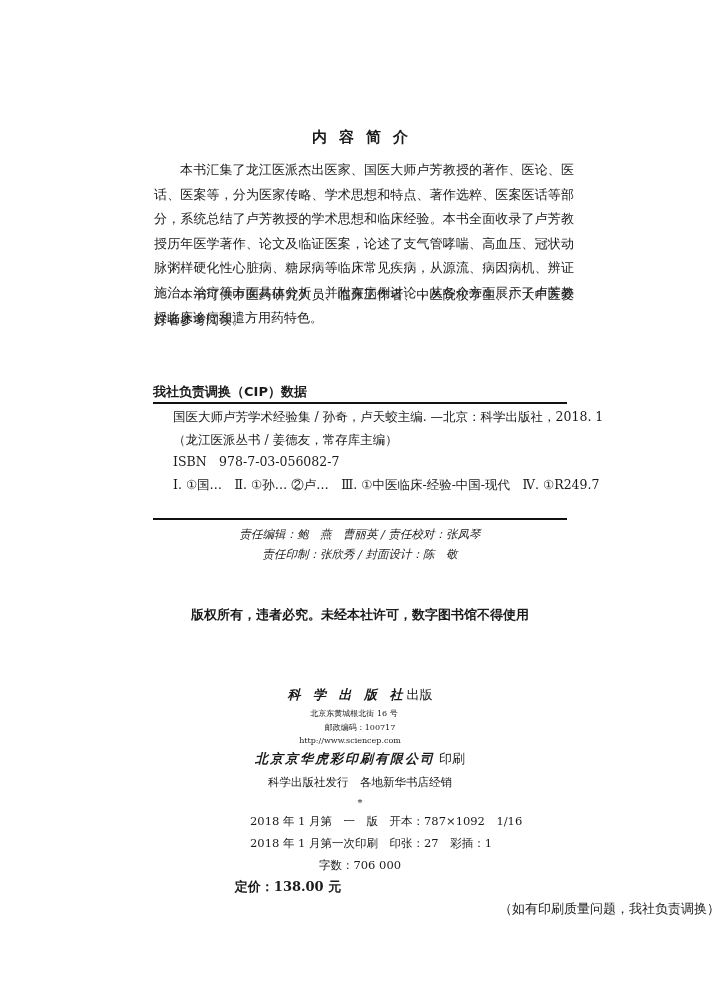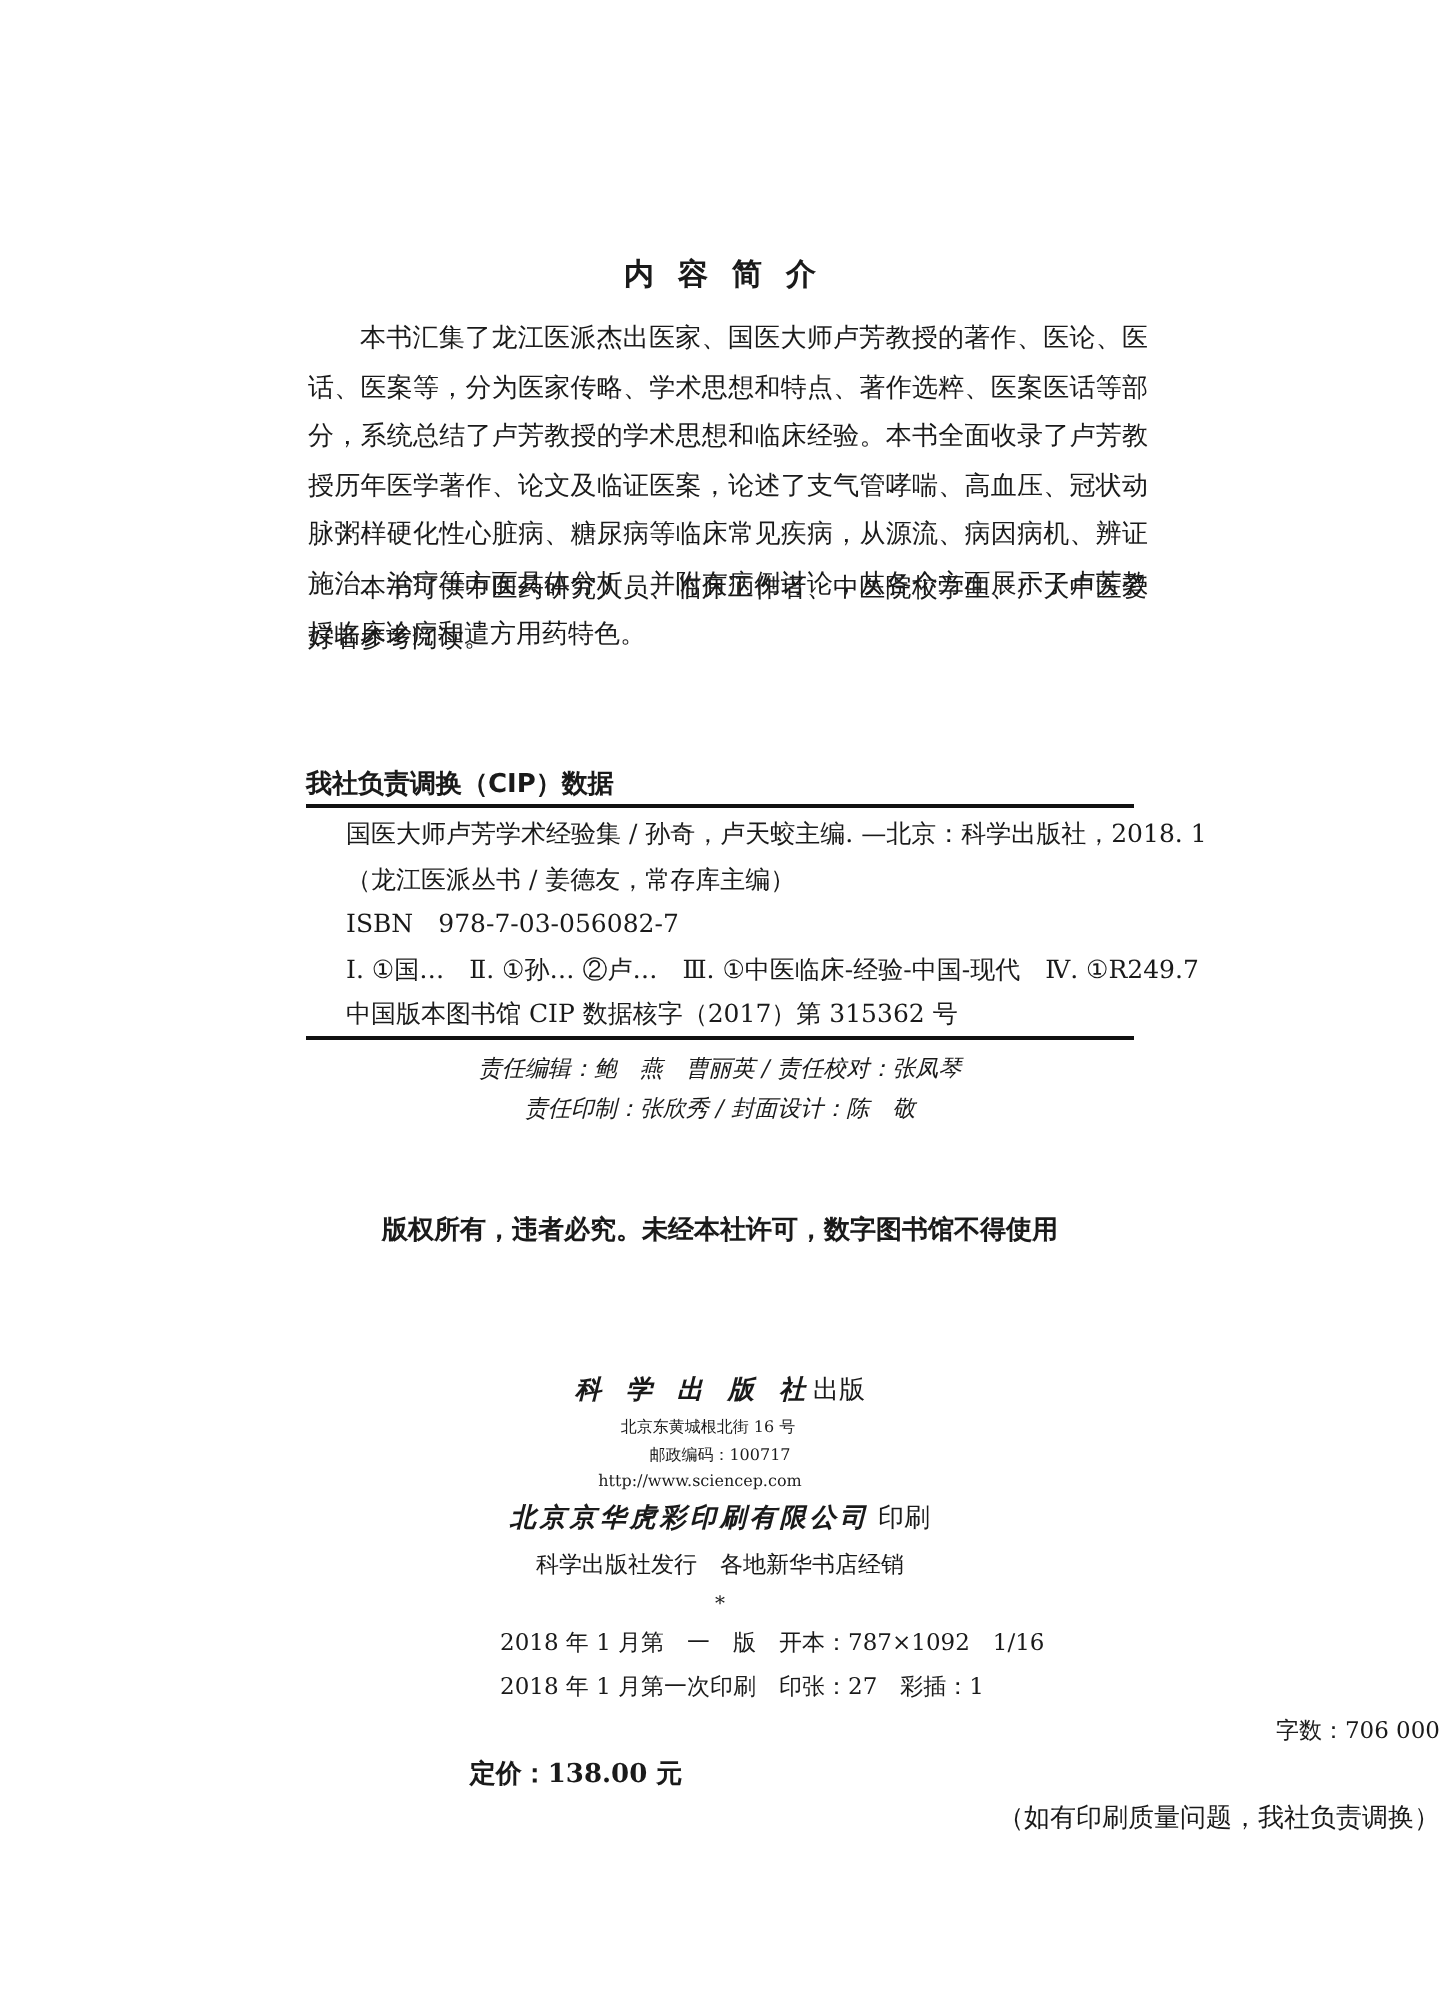--- a/index.html
+++ b/index.html
@@ -28,39 +28,38 @@
   .s1 { top:708px; left:-6px; }
   .s2 { top:722px; }
   .s3 { top:736px; left:-10px; }
   .printer { left:0; width:720px; top:750px; text-align:center; font-size:13px; }
   .printer b { font-style:italic; letter-spacing:2px; }
   .dist { left:0; width:720px; top:775px; text-align:center; font-size:11.5px; }
   .star { left:0; width:720px; top:797px; text-align:center; font-size:10px; }
   .ed { left:250px; font-size:11.5px; white-space:nowrap; }
   .e1 { top:814px; }
   .e2 { top:836px; }
-  .words { left:0; width:720px; top:858px; text-align:right; font-size:11.5px; }
+  .words { left:0; width:720px; top:858px; text-align:center; font-size:11.5px; }
   .price { left:0; width:576px; top:878px; text-align:center; font-size:13px; font-weight:bold; }
   .note { left:0; width:720px; top:900px; text-align:right; font-size:13px; }
 </style>
 </head>
 <body>
 
 <div class="abs title">内容简介</div>
 <div class="abs para p1">本书汇集了龙江医派杰出医家、国医大师卢芳教授的著作、医论、医话、医案等，分为医家传略、学术思想和特点、著作选粹、医案医话等部分，系统总结了卢芳教授的学术思想和临床经验。本书全面收录了卢芳教授历年医学著作、论文及临证医案，论述了支气管哮喘、高血压、冠状动脉粥样硬化性心脏病、糖尿病等临床常见疾病，从源流、病因病机、辨证施治、治疗等方面具体分析，并附有病例讨论，从各个方面展示了卢芳教授临床诊疗和遣方用药特色。</div>
 <div class="abs para p2">本书可供中医药研究人员、临床工作者、中医院校学生、广大中医爱好者参考阅读。</div>
 
 <div class="abs cip-head">我社负责调换（CIP）数据</div>
 <div class="abs rule r1"></div>
 <div class="abs cip-lines">
   <div>国医大师卢芳学术经验集 / 孙奇，卢天蛟主编. —北京：科学出版社，2018. 1</div>
   <div>（龙江医派丛书 / 姜德友，常存库主编）</div>
   <div>ISBN　978-7-03-056082-7</div>
   <div>Ⅰ. ①国…　Ⅱ. ①孙…  ②卢…　Ⅲ. ①中医临床-经验-中国-现代　Ⅳ. ①R249.7</div>
-  <div>中国版本图书馆 CIP 数据核字（2017）第 315362 号</div>
 </div>
 <div class="abs rule r2"></div>
 
 <div class="abs credits c1">
   <div>责任编辑：鲍　燕　曹丽英 / 责任校对：张凤琴</div>
   <div>责任印制：张欣秀 / 封面设计：陈　敬</div>
 </div>
 
 <div class="abs copyright">版权所有，违者必究。未经本社许可，数字图书馆不得使用</div>
 

